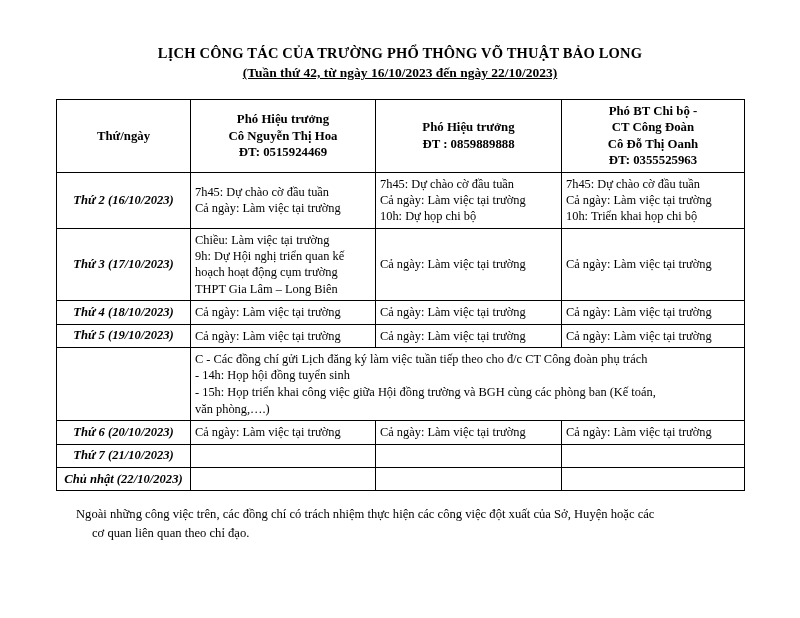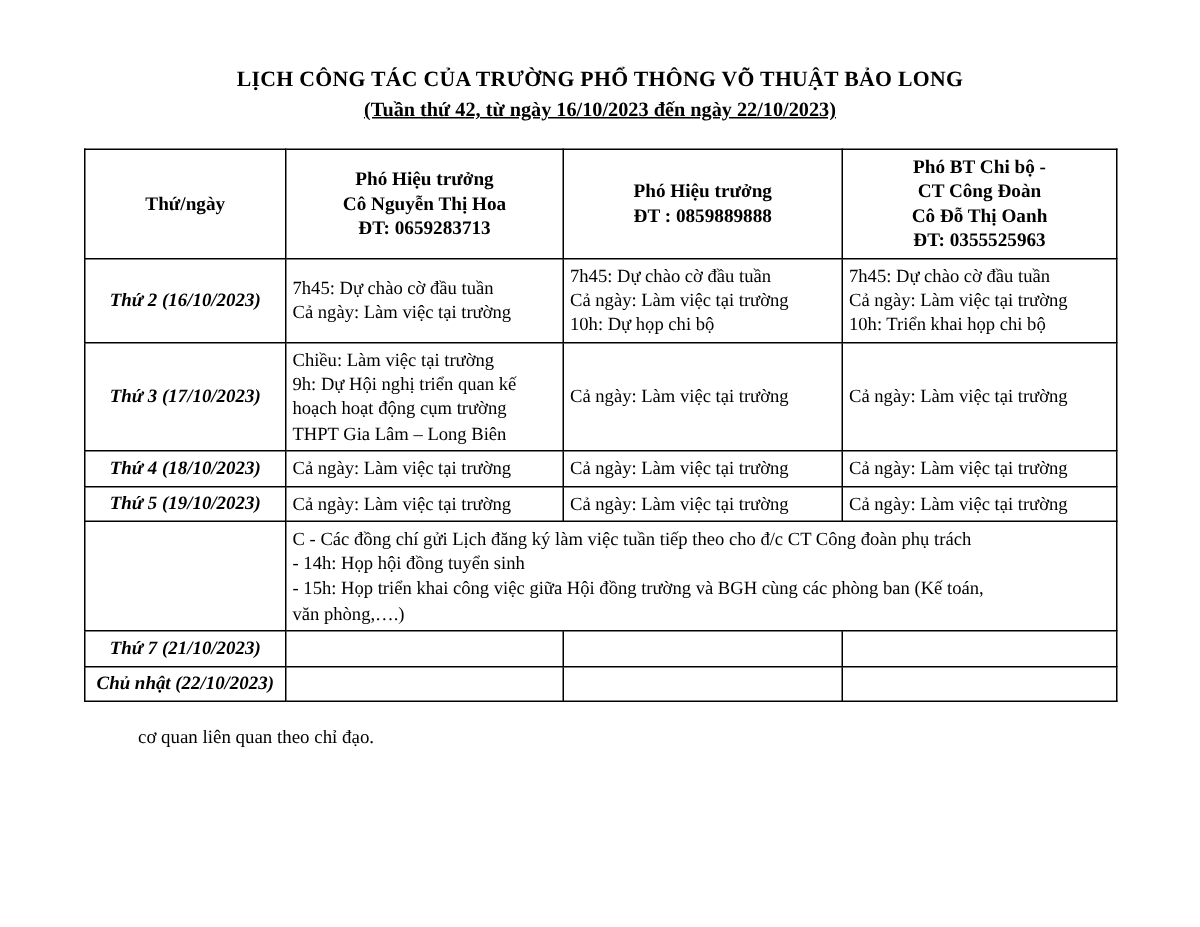--- a/index.html
+++ b/index.html
@@ -136,21 +136,21 @@
         <col class="c-p3">
       </colgroup>
       <thead>
         <tr>
           <th>
             <span class="ln">Thứ/ngày</span>
           </th>
           <th>
             <span class="ln">Phó Hiệu trưởng</span>
             <span class="ln">Cô Nguyễn Thị Hoa</span>
-            <span class="ln">ĐT: 0659283713</span>
+            <span class="ln">ĐT: 0515924469</span>
           </th>
           <th>
             <span class="ln">Phó Hiệu trưởng</span>
             <span class="ln">ĐT : 0859889888</span>
           </th>
           <th>
             <span class="ln">Phó BT Chi bộ -</span>
             <span class="ln">CT Công Đoàn</span>
             <span class="ln">Cô Đỗ Thị Oanh</span>
             <span class="ln">ĐT: 0355525963</span>
@@ -222,36 +222,49 @@
         <tr>
           <td class="day-cell"></td>
           <td class="wide-note" colspan="3">
               <span class="ln">C - Các đồng chí  gửi Lịch đăng ký làm việc tuần tiếp theo cho đ/c CT Công đoàn phụ trách</span>
               <span class="ln">- 14h: Họp hội đồng tuyển sinh</span>
               <span class="ln">- 15h: Họp triển khai công việc giữa Hội đồng trường và BGH cùng các phòng ban (Kế toán,</span>
               <span class="ln">văn phòng,….)</span>
             </td>
         </tr>
 
+        <tr>
+          <td class="day-cell">Thứ 6 (20/10/2023)</td>
+          <td class="task-cell">
+              <span class="ln">Cả ngày: Làm việc tại trường</span>
+            </td>
+          <td class="task-cell">
+              <span class="ln">Cả ngày: Làm việc tại trường</span>
+            </td>
+          <td class="task-cell">
+              <span class="ln">Cả ngày: Làm việc tại trường</span>
+            </td>
+        </tr>
 
         <tr>
           <td class="day-cell">Thứ 7 (21/10/2023)</td>
           <td class="task-cell empty-cell">&nbsp;</td>
           <td class="task-cell empty-cell">&nbsp;</td>
           <td class="task-cell empty-cell">&nbsp;</td>
         </tr>
 
         <tr>
           <td class="day-cell">Chủ nhật (22/10/2023)</td>
           <td class="task-cell empty-cell">&nbsp;</td>
           <td class="task-cell empty-cell">&nbsp;</td>
           <td class="task-cell empty-cell">&nbsp;</td>
         </tr>
 
       </tbody>
     </table>
   </div>
 
   <div class="footer-note">
+    <span class="ln">Ngoài những công việc trên, các đồng chí có trách nhiệm thực hiện các công việc đột xuất của Sở, Huyện hoặc các</span>
     <span class="ln indent">cơ quan liên quan theo chỉ đạo.</span>
   </div>
 
 </div>
 
 </body></html>

